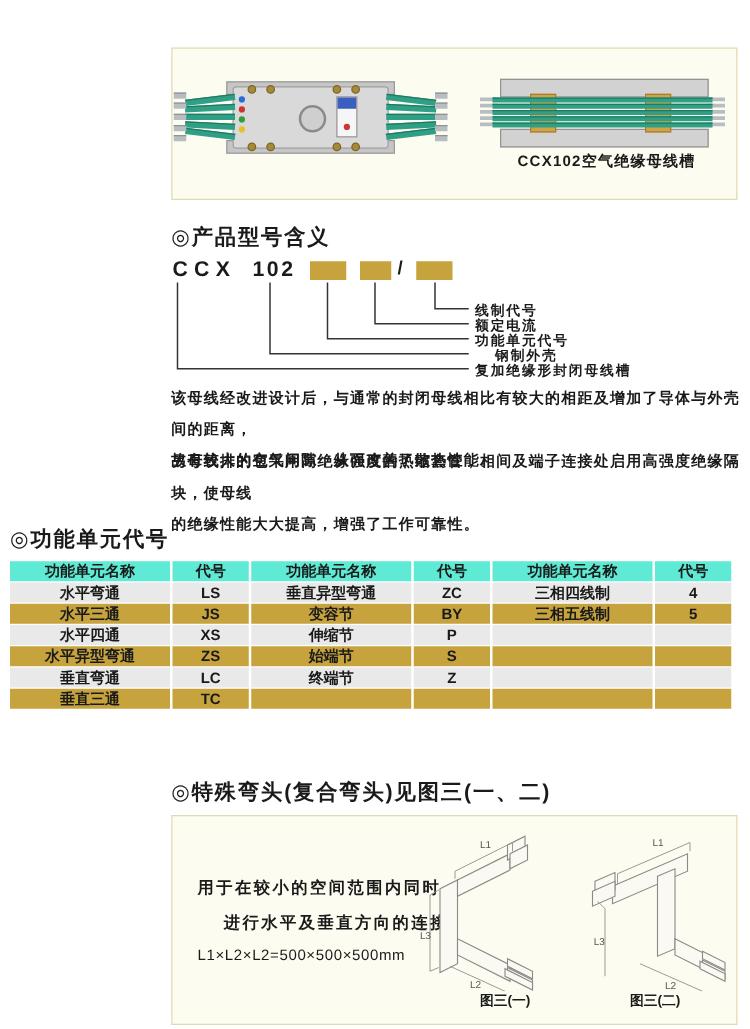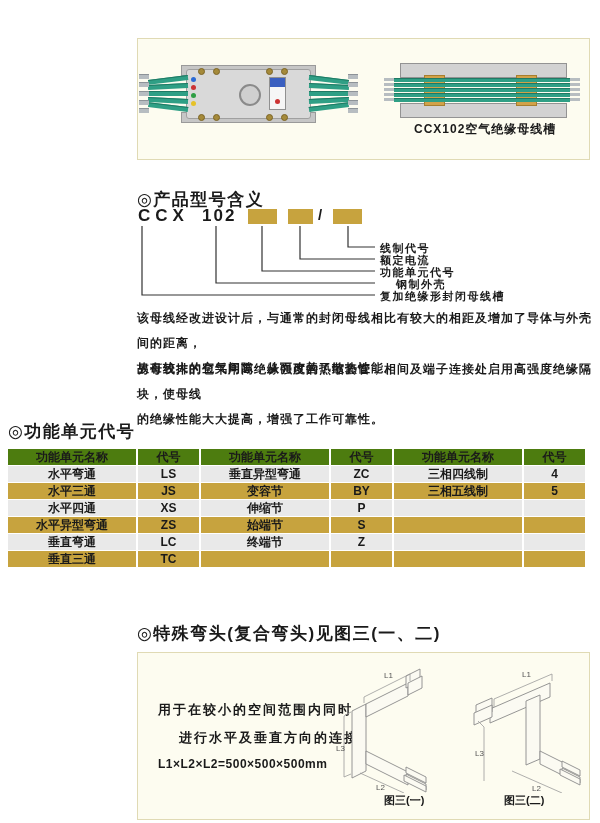--- a/index.html
+++ b/index.html
@@ -32,28 +32,28 @@
   .code-slash{font-size:15px;font-weight:900;}
   .model-label{font-size:11px;font-weight:bold;letter-spacing:1.5px;white-space:nowrap;}
   
   .para{font-size:12px;font-weight:bold;line-height:25px;letter-spacing:1px;
         white-space:pre-line;width:460px;}
   
   .unit-table{border-collapse:separate;border-spacing:2px 1px;table-layout:fixed;
               font-size:12px;font-weight:bold;}
   .unit-table td,.unit-table th{height:16px;line-height:16px;text-align:center;
               padding:0;overflow:hidden;white-space:nowrap;}
-  .unit-table th{background:#4d7c0f;}
+  .unit-table th{background:#5eead4;}
   .row-gold td{background:#c7a33e;}
   .row-light td{background:#e9e9e9;}
   .col-name{width:128px;}
   .col-code{width:61px;}
   
   .note-line{font-size:13px;font-weight:bold;letter-spacing:2px;white-space:nowrap;}
-  .note-dim{font-size:12px;font-weight:bold;letter-spacing:0.5px;white-space:nowrap;}
+  .note-dim{font-size:12px;font-weight:normal;letter-spacing:0.5px;white-space:nowrap;}
   .fig-caption{font-size:11px;font-weight:bold;white-space:nowrap;}
   svg text{font-family:"Liberation Sans","DejaVu Sans",sans-serif;}
 </style>
 </head>
 <body>
 
 <div class="abs heading" style="left:137px;top:7px;margin-top:40px;">◎钢外壳母线槽</div>
 
 <div class="abs panel" style="left:137px;top:38px;width:451px;height:120px;">
 
@@ -120,21 +120,21 @@
     <div class="abs tanblock" style="left:138px;top:36px;width:19px;height:29px;"></div>
     <div class="abs bar5" style="left:16px;top:39px;width:176px;"></div>
     <div class="abs bar5" style="left:16px;top:44px;width:176px;"></div>
     <div class="abs bar5" style="left:16px;top:49px;width:176px;"></div>
     <div class="abs bar5" style="left:16px;top:54px;width:176px;"></div>
     <div class="abs bar5" style="left:16px;top:59px;width:176px;"></div>
     <div class="abs img-caption" style="left:36px;top:82px;">CCX102空气绝缘母线槽</div>
   </div>
 </div>
 
-<div class="abs heading" style="left:137px;top:188px;">◎产品型号含义</div>
+<div class="abs heading" style="left:137px;top:178px;">◎产品型号含义</div>
 
 <div class="abs model-code" style="left:138px;top:206px;">CCX</div>
 <div class="abs model-code" style="left:202px;top:206px;letter-spacing:2px;">102</div>
 <div class="abs code-box" style="left:248px;top:209px;"></div>
 <div class="abs code-box" style="left:288px;top:209px;width:25px;"></div>
 <div class="abs code-slash" style="left:318px;top:206px;">/</div>
 <div class="abs code-box" style="left:333px;top:209px;"></div>
 
 <svg class="abs" style="left:137px;top:225px;" width="250" height="76" viewBox="0 0 250 76">
   <path d="M211,1 V22 H238" fill="none" stroke="#333" stroke-width="1.2"></path>

